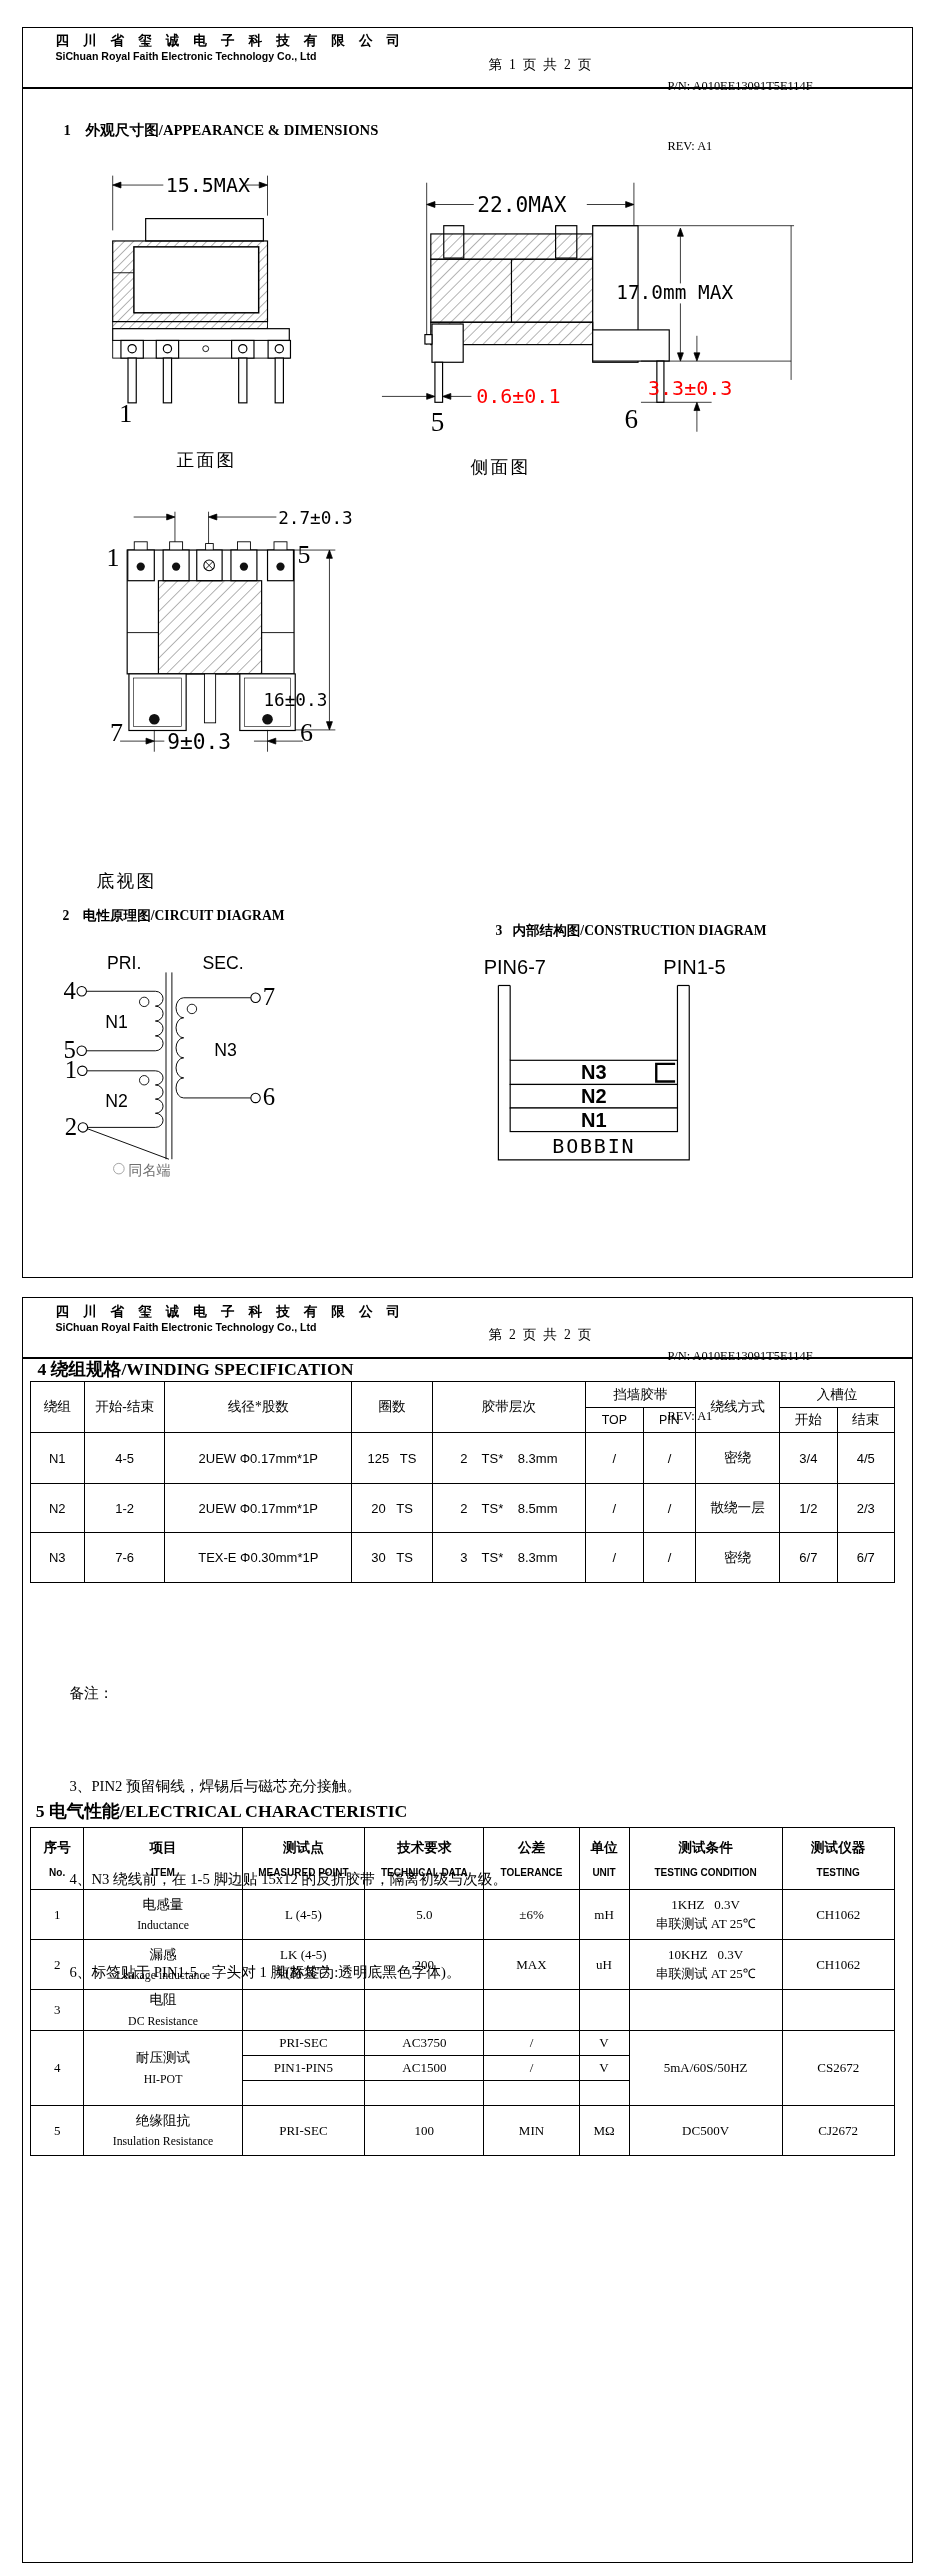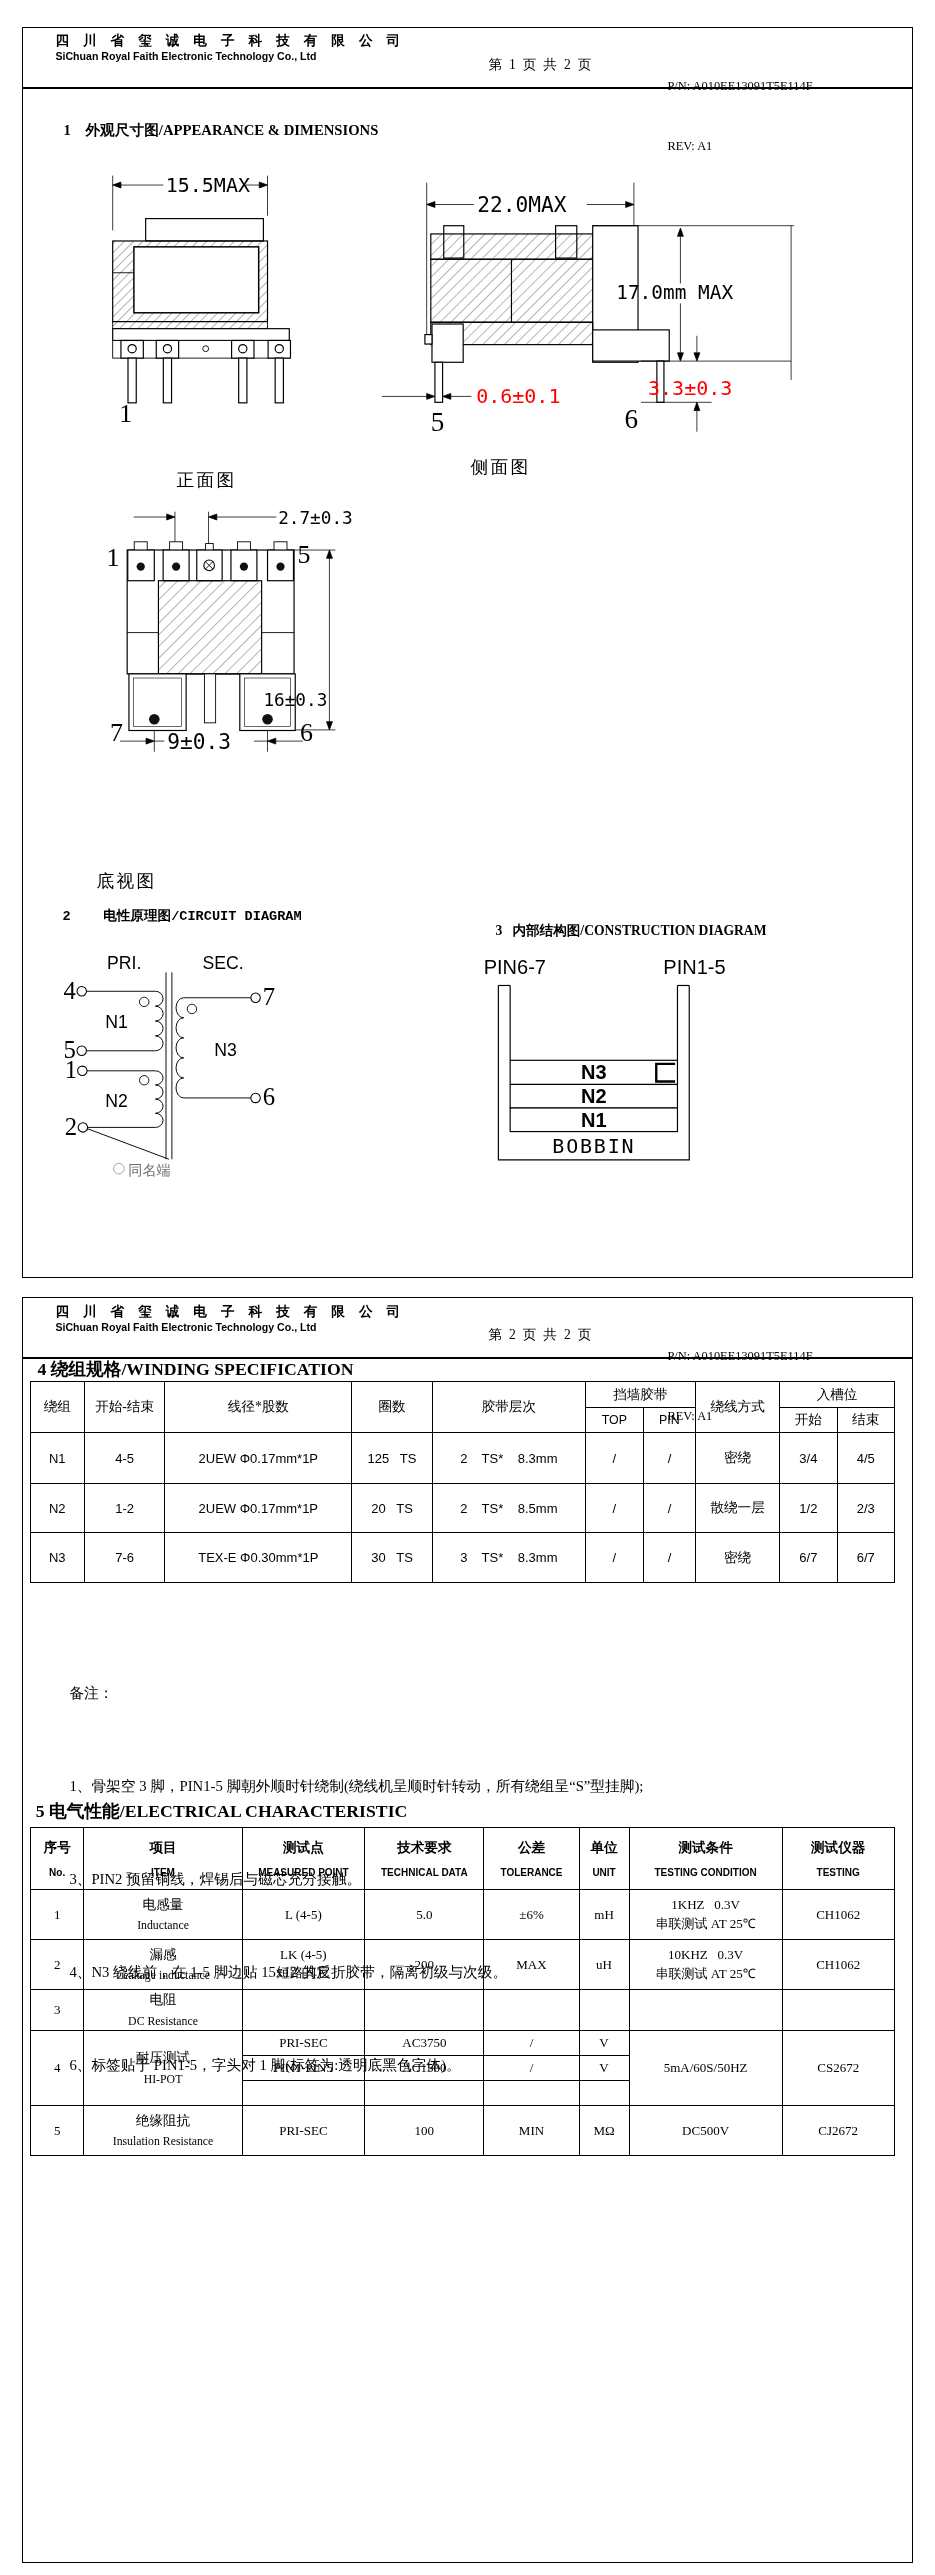--- a/index.html
+++ b/index.html
@@ -95,21 +95,21 @@
       <circle cx="290" cy="296" r="5" stroke-width="1.5"></circle>
       <circle cx="353" cy="296" r="7"></circle>
         <circle cx="415" cy="296" r="7"></circle>
       <rect x="158" y="312" width="14" height="76"></rect>
         <rect x="218" y="312" width="14" height="76"></rect>
       <rect x="346" y="312" width="14" height="76"></rect>
         <rect x="408" y="312" width="14" height="76"></rect>
     </g>
     <text class="lbl" x="143" y="420" font-size="44">1</text>
   </svg>
-  <div class="caption" style="left:153px;top:440px;">正面图</div>
+  <div class="caption" style="left:153px;top:420px;">正面图</div>
 
   <svg class="abs" style="left:300px;top:140px;" width="477" height="365" viewBox="0 0 810 620">
     <defs>
       <pattern id="hs" width="13" height="13" patternUnits="userSpaceOnUse" patternTransform="rotate(45)">
         <line x1="0" y1="0" x2="0" y2="13" stroke="#000" stroke-width="1"></line>
       </pattern>
     </defs>
     <g stroke="#000" stroke-width="1.3">
       <line x1="176" y1="25" x2="176" y2="300"></line>
         <line x1="528" y1="25" x2="528" y2="110"></line>
@@ -229,21 +229,21 @@
       <line x1="390" y1="73" x2="460" y2="73"></line>
         <line x1="392" y1="378" x2="460" y2="378"></line>
       <line x1="450" y1="87" x2="450" y2="364"></line>
       <polygon points="450,73 445,87 455,87" fill="#000"></polygon>
       <polygon points="450,378 445,364 455,364" fill="#000"></polygon>
     </g>
     <text class="cad" x="338" y="338" font-size="30">16±0.3</text>
   </svg>
   <div class="caption" style="left:73px;top:841px;">底视图</div>
 
-  <div class="sec-title2" style="left:39px;top:879px;font-family:Liberation Mono, monospace;">2    电性原理图/CIRCUIT DIAGRAM</div>
+  <div class="sec-title2" style="left:39px;top:879px;">2    电性原理图/CIRCUIT DIAGRAM</div>
   <div class="sec-title2" style="left:472px;top:846px;margin-top:48px;">3   内部结构图/CONSTRUCTION DIAGRAM</div>
 
   <svg class="abs" style="left:32px;top:912px;" width="354" height="330" viewBox="0 0 600 560">
     <text class="sans" x="88" y="50" font-size="30">PRI.</text>
     <text class="sans" x="250" y="50" font-size="30">SEC.</text>
     <g stroke="#000" stroke-width="1.6" fill="none">
       <line x1="188" y1="55" x2="188" y2="372"></line>
         <line x1="198" y1="55" x2="198" y2="372"></line>
       <line x1="53" y1="87" x2="170" y2="87"></line>
       <path d="M170,87 A13,12.6 0 0 1 170,112.2 A13,12.6 0 0 1 170,137.5 A13,12.6 0 0 1 170,162.7 A13,12.6 0 0 1 170,188"></path>
@@ -387,21 +387,20 @@
         <td class="cn">密绕</td>
         <td>6/7</td>
         <td>6/7</td>
       </tr>
     </tbody>
       </table>
   </div>
 
   <div class="notes" style="left:46px;top:318px;">
     <div>备注：</div>
-    <div>1、骨架空 3 脚，PIN1-5 脚朝外顺时针绕制(绕线机呈顺时针转动，所有绕组呈“S”型挂脚);</div>
     <div>3、PIN2 预留铜线，焊锡后与磁芯充分接触。</div>
     <div>4、N3 绕线前，在 1-5 脚边贴 15x12 的反折胶带，隔离初级与次级。</div>
     <div>6、标签贴于 PIN1-5，字头对 1 脚(标签为:透明底黑色字体)。</div>
   </div>
 
   <div class="sec-title-big" style="left:12.4px;top:501px;">5 电气性能/ELECTRICAL CHARACTERISTIC</div>
 
   <div class="tbl-wrap" style="left:6.5px;top:529px;width:865px;">
     <table class="etable">
       <colgroup>

